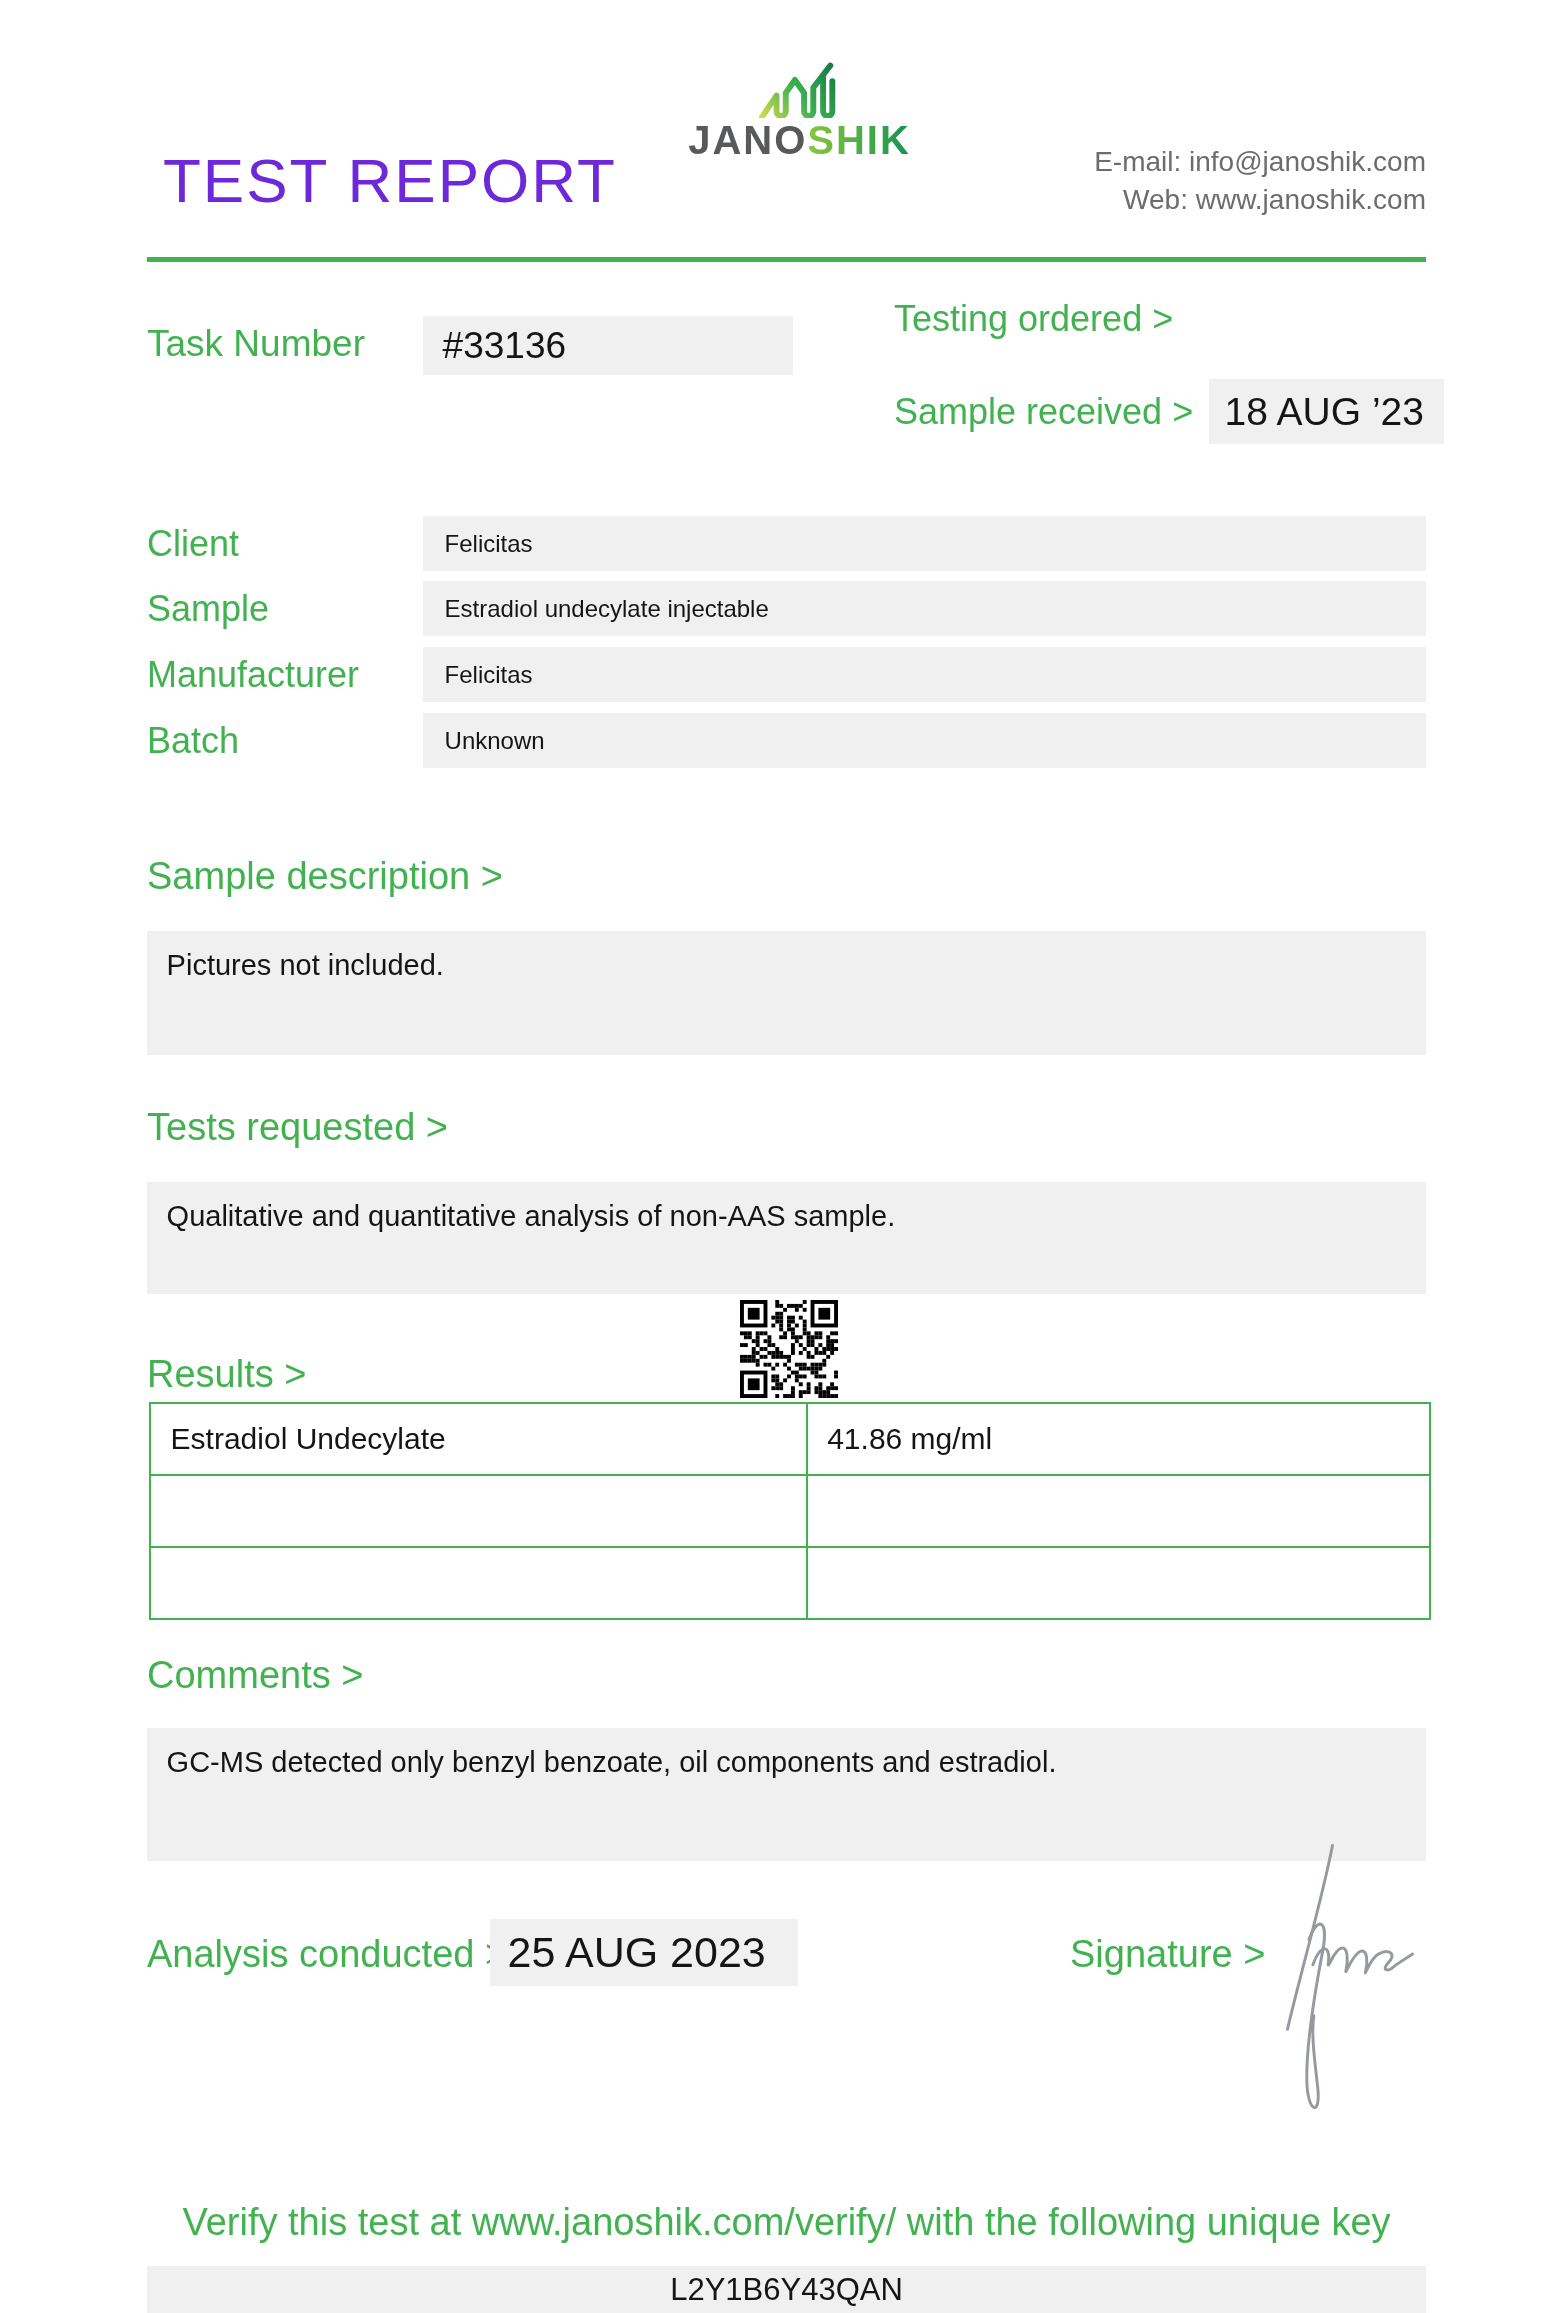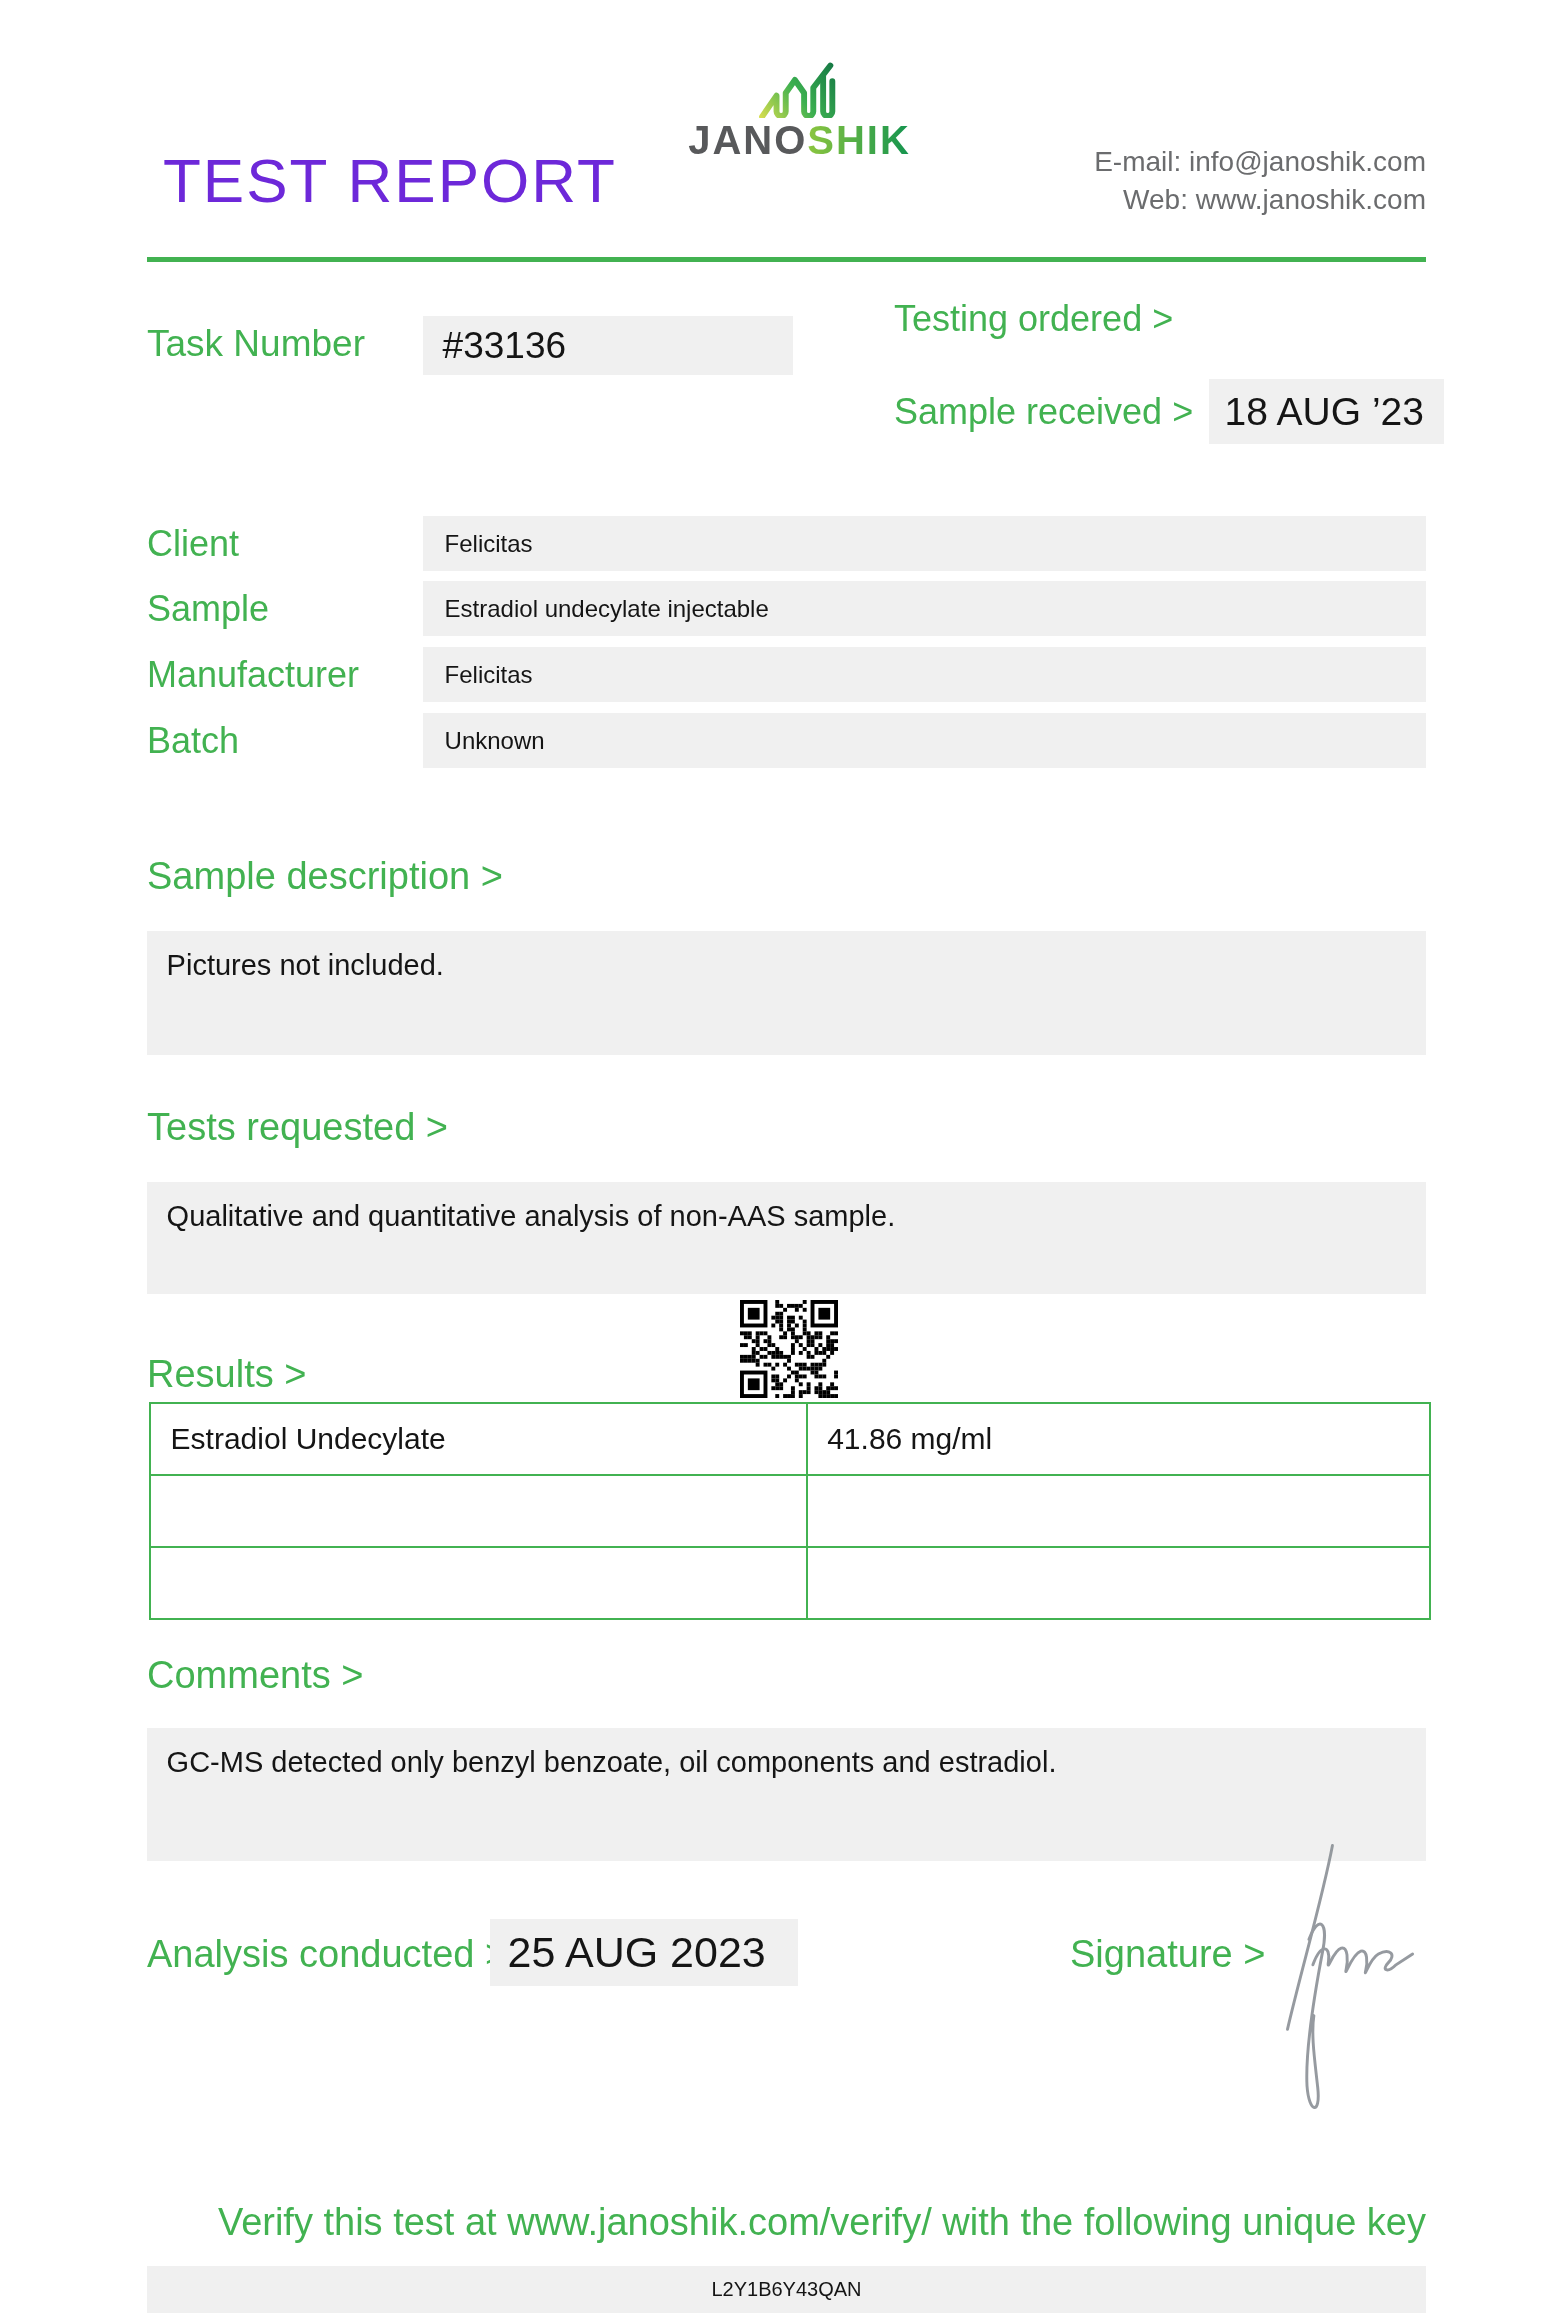--- a/index.html
+++ b/index.html
@@ -36,23 +36,23 @@
   .qr{position:absolute;left:740px;top:1300px;width:98px;height:98px;}
   .results-table{position:absolute;left:149px;top:1402px;width:1282px;border-collapse:collapse;table-layout:fixed;}
   .results-table td{border:2.9px solid #42b251;height:70px;font-size:30px;padding:0 0 0 19.6px;vertical-align:middle;}
   .results-table .c1{width:635px;}
   
   .analysis-label{position:absolute;left:147px;top:1933px;font-size:38px;color:#42b251;}
   .analysis-box{position:absolute;left:490px;top:1919px;width:308px;height:67px;background:#f0f0f0;
     display:flex;align-items:center;padding-left:17.6px;box-sizing:border-box;font-size:43px;}
   .signature-label{position:absolute;left:1070px;top:1933px;font-size:38px;color:#42b251;}
   .signature{position:absolute;left:1264px;top:1843px;width:176px;height:314px;}
-  .verify{position:absolute;left:147px;right:142px;top:2201px;text-align:right;font-size:38px;color:#42b251;white-space:nowrap;}
+  .verify{position:absolute;left:147px;right:142px;top:2201px;text-align:center;font-size:38px;color:#42b251;white-space:nowrap;}
   .keybox{position:absolute;left:147px;right:142px;top:2266px;height:47px;background:#f0f0f0;
-    display:flex;align-items:center;justify-content:center;font-size:20px;}
+    display:flex;align-items:center;justify-content:center;font-size:31px;}
 </style>
 </head>
 <body>
 
 <div class="page">
 
   <div class="title">TEST REPORT</div>
 
   <div class="logo">
     <svg class="logo-icon" viewBox="0 0 130 96">

